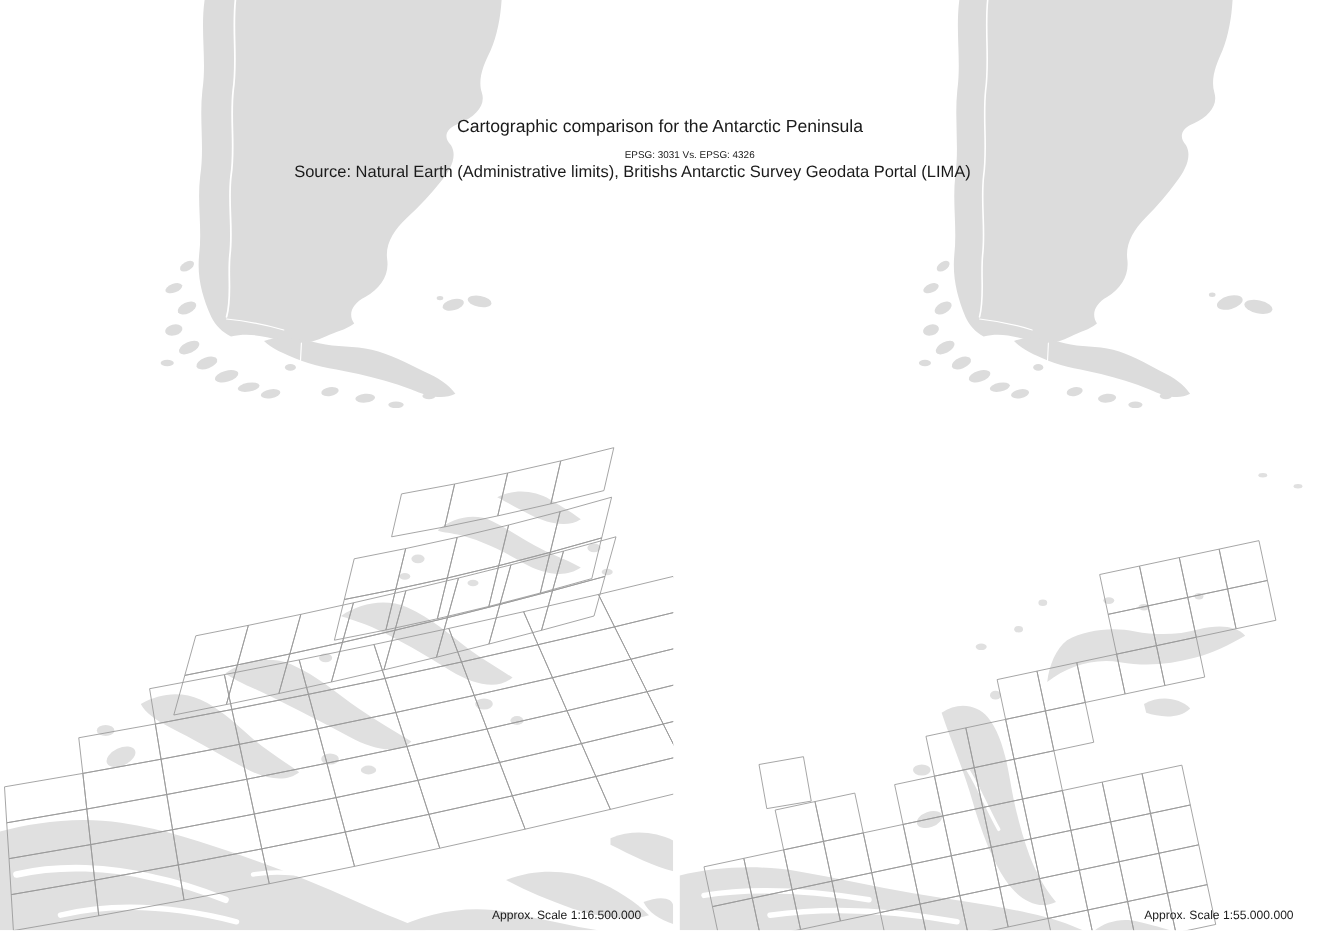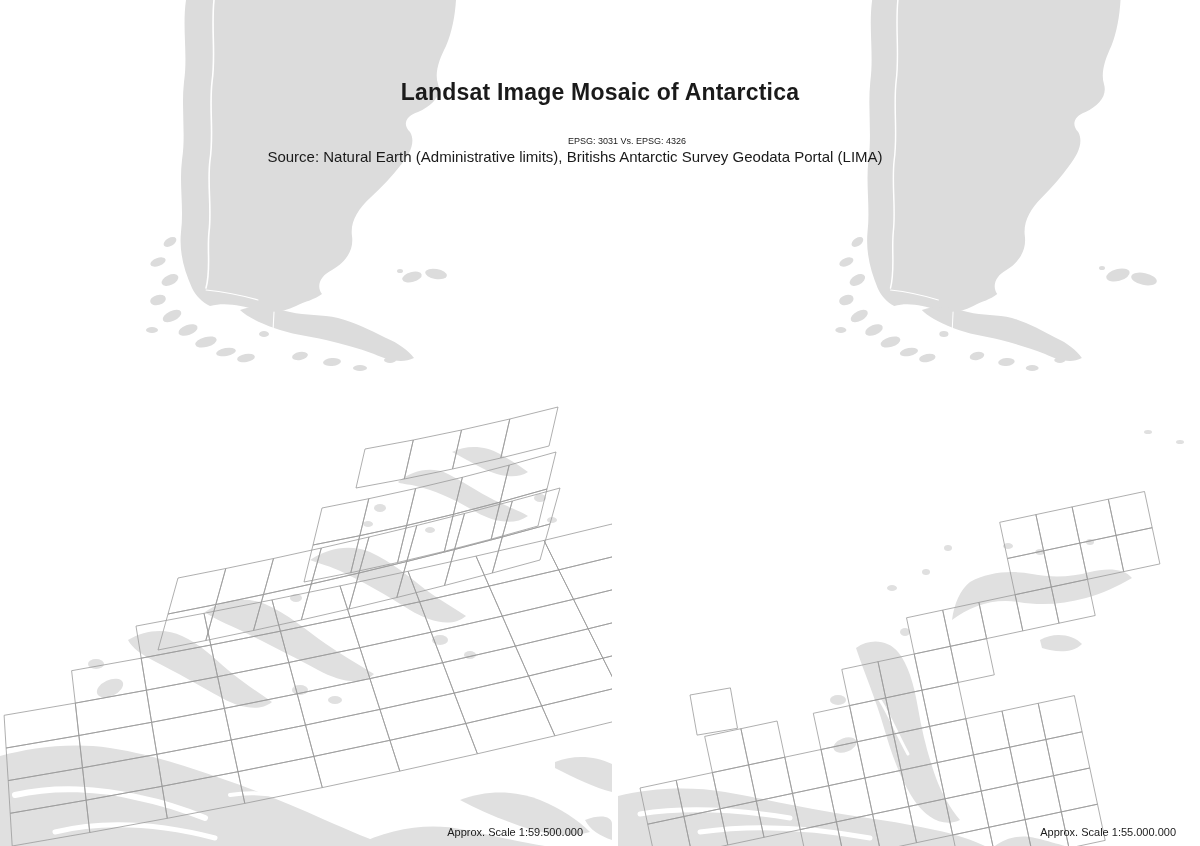--- a/index.html
+++ b/index.html
@@ -322,18 +322,18 @@
           <path d="M1053.6,775.7L1089.8,768.0L1097.5,804.2L1061.3,811.9Z" class="gridcell"></path>
           <path d="M952.7,835.0L988.9,827.3L996.6,863.5L960.4,871.2Z" class="gridcell"></path>
           <path d="M988.9,827.3L1025.1,819.6L1032.8,855.8L996.6,863.5Z" class="gridcell"></path>
           <path d="M1025.1,819.6L1061.3,811.9L1069.0,848.1L1032.8,855.8Z" class="gridcell"></path>
           <path d="M1061.3,811.9L1097.5,804.2L1105.2,840.4L1069.0,848.1Z" class="gridcell"></path>
           <path d="M690.0,695.0L730.4,687.9L737.5,728.3L697.1,735.1Z" class="gridcell"></path>
         </g>
     </g>
   </svg>
 
-  <div class="txt title">Landsat Image Mosaic of Antarctica</div>
+  <div class="txt subtitle">Cartographic comparison for the Antarctic Peninsula</div>
   <div class="txt meta-line1">EPSG: 3031 Vs. EPSG: 4326</div>
   <div class="txt meta-line2">Source: Natural Earth (Administrative limits), Britishs Antarctic Survey Geodata Portal (LIMA)</div>
-  <div class="txt scale-label scale-left">Approx. Scale 1:59.500.000</div>
+  <div class="txt scale-label scale-left">Approx. Scale 1:16.500.000</div>
   <div class="txt scale-label scale-right">Approx. Scale 1:55.000.000</div>
 </div>
 
 </body></html>

